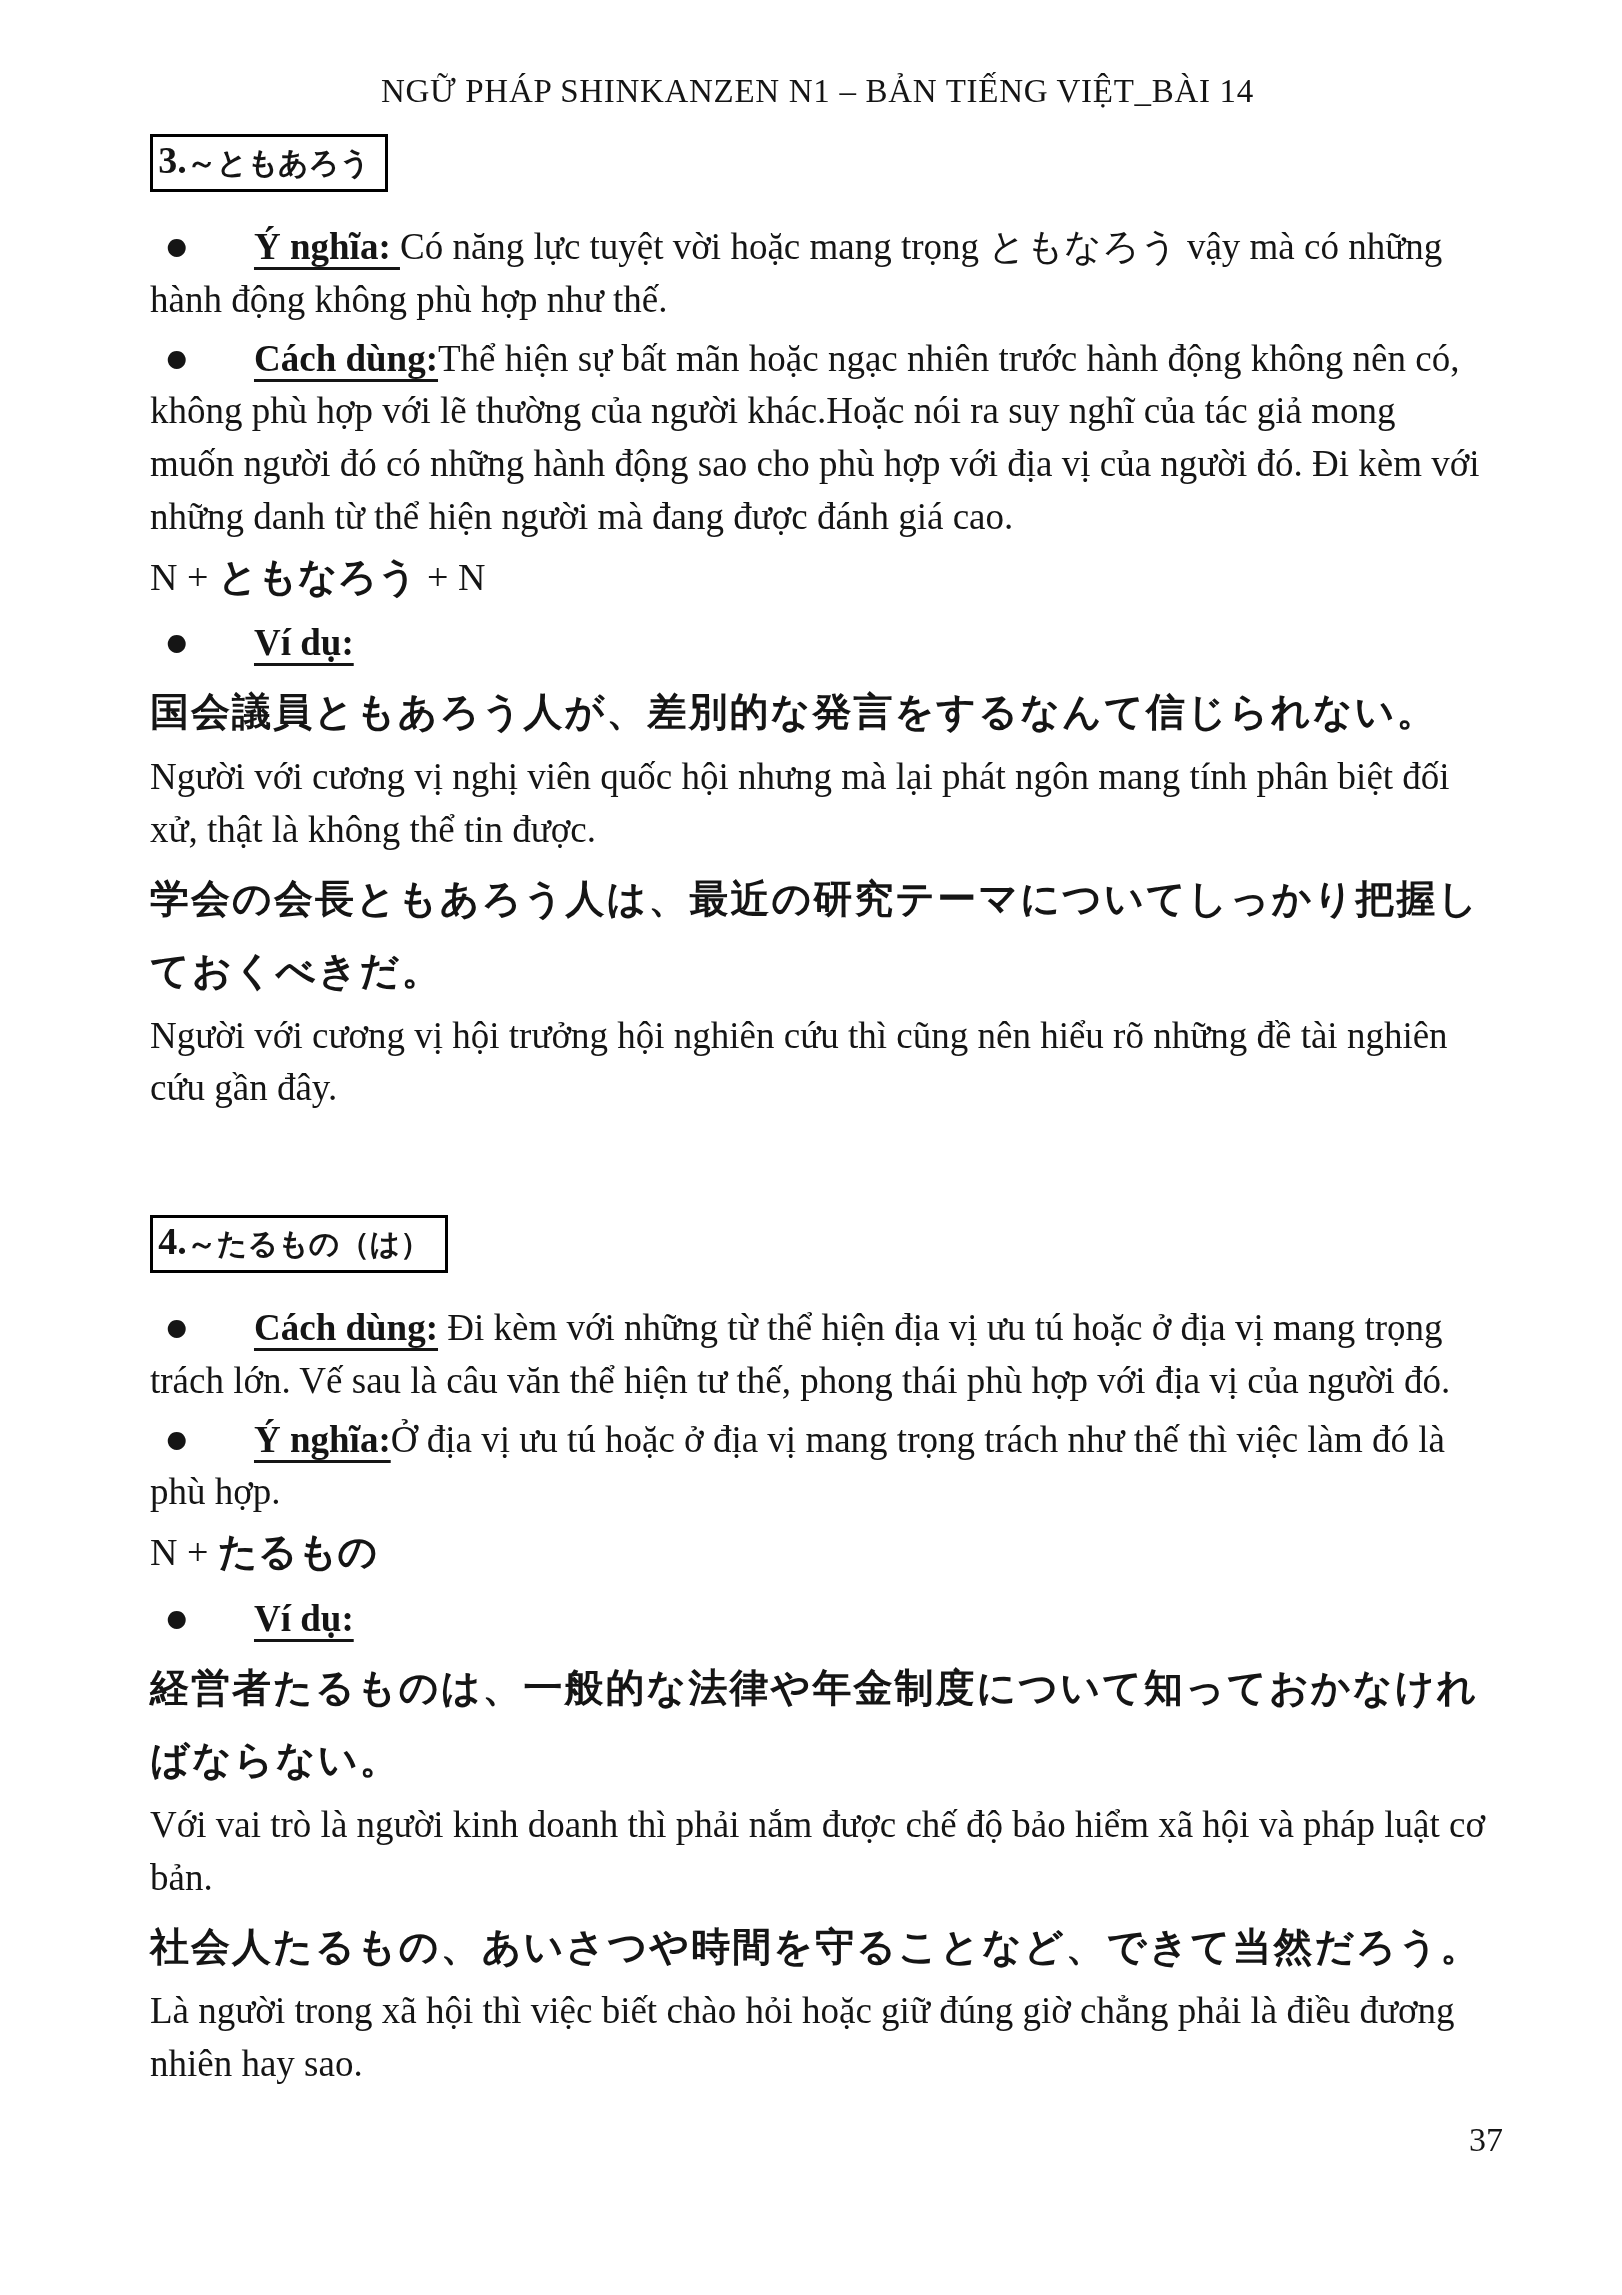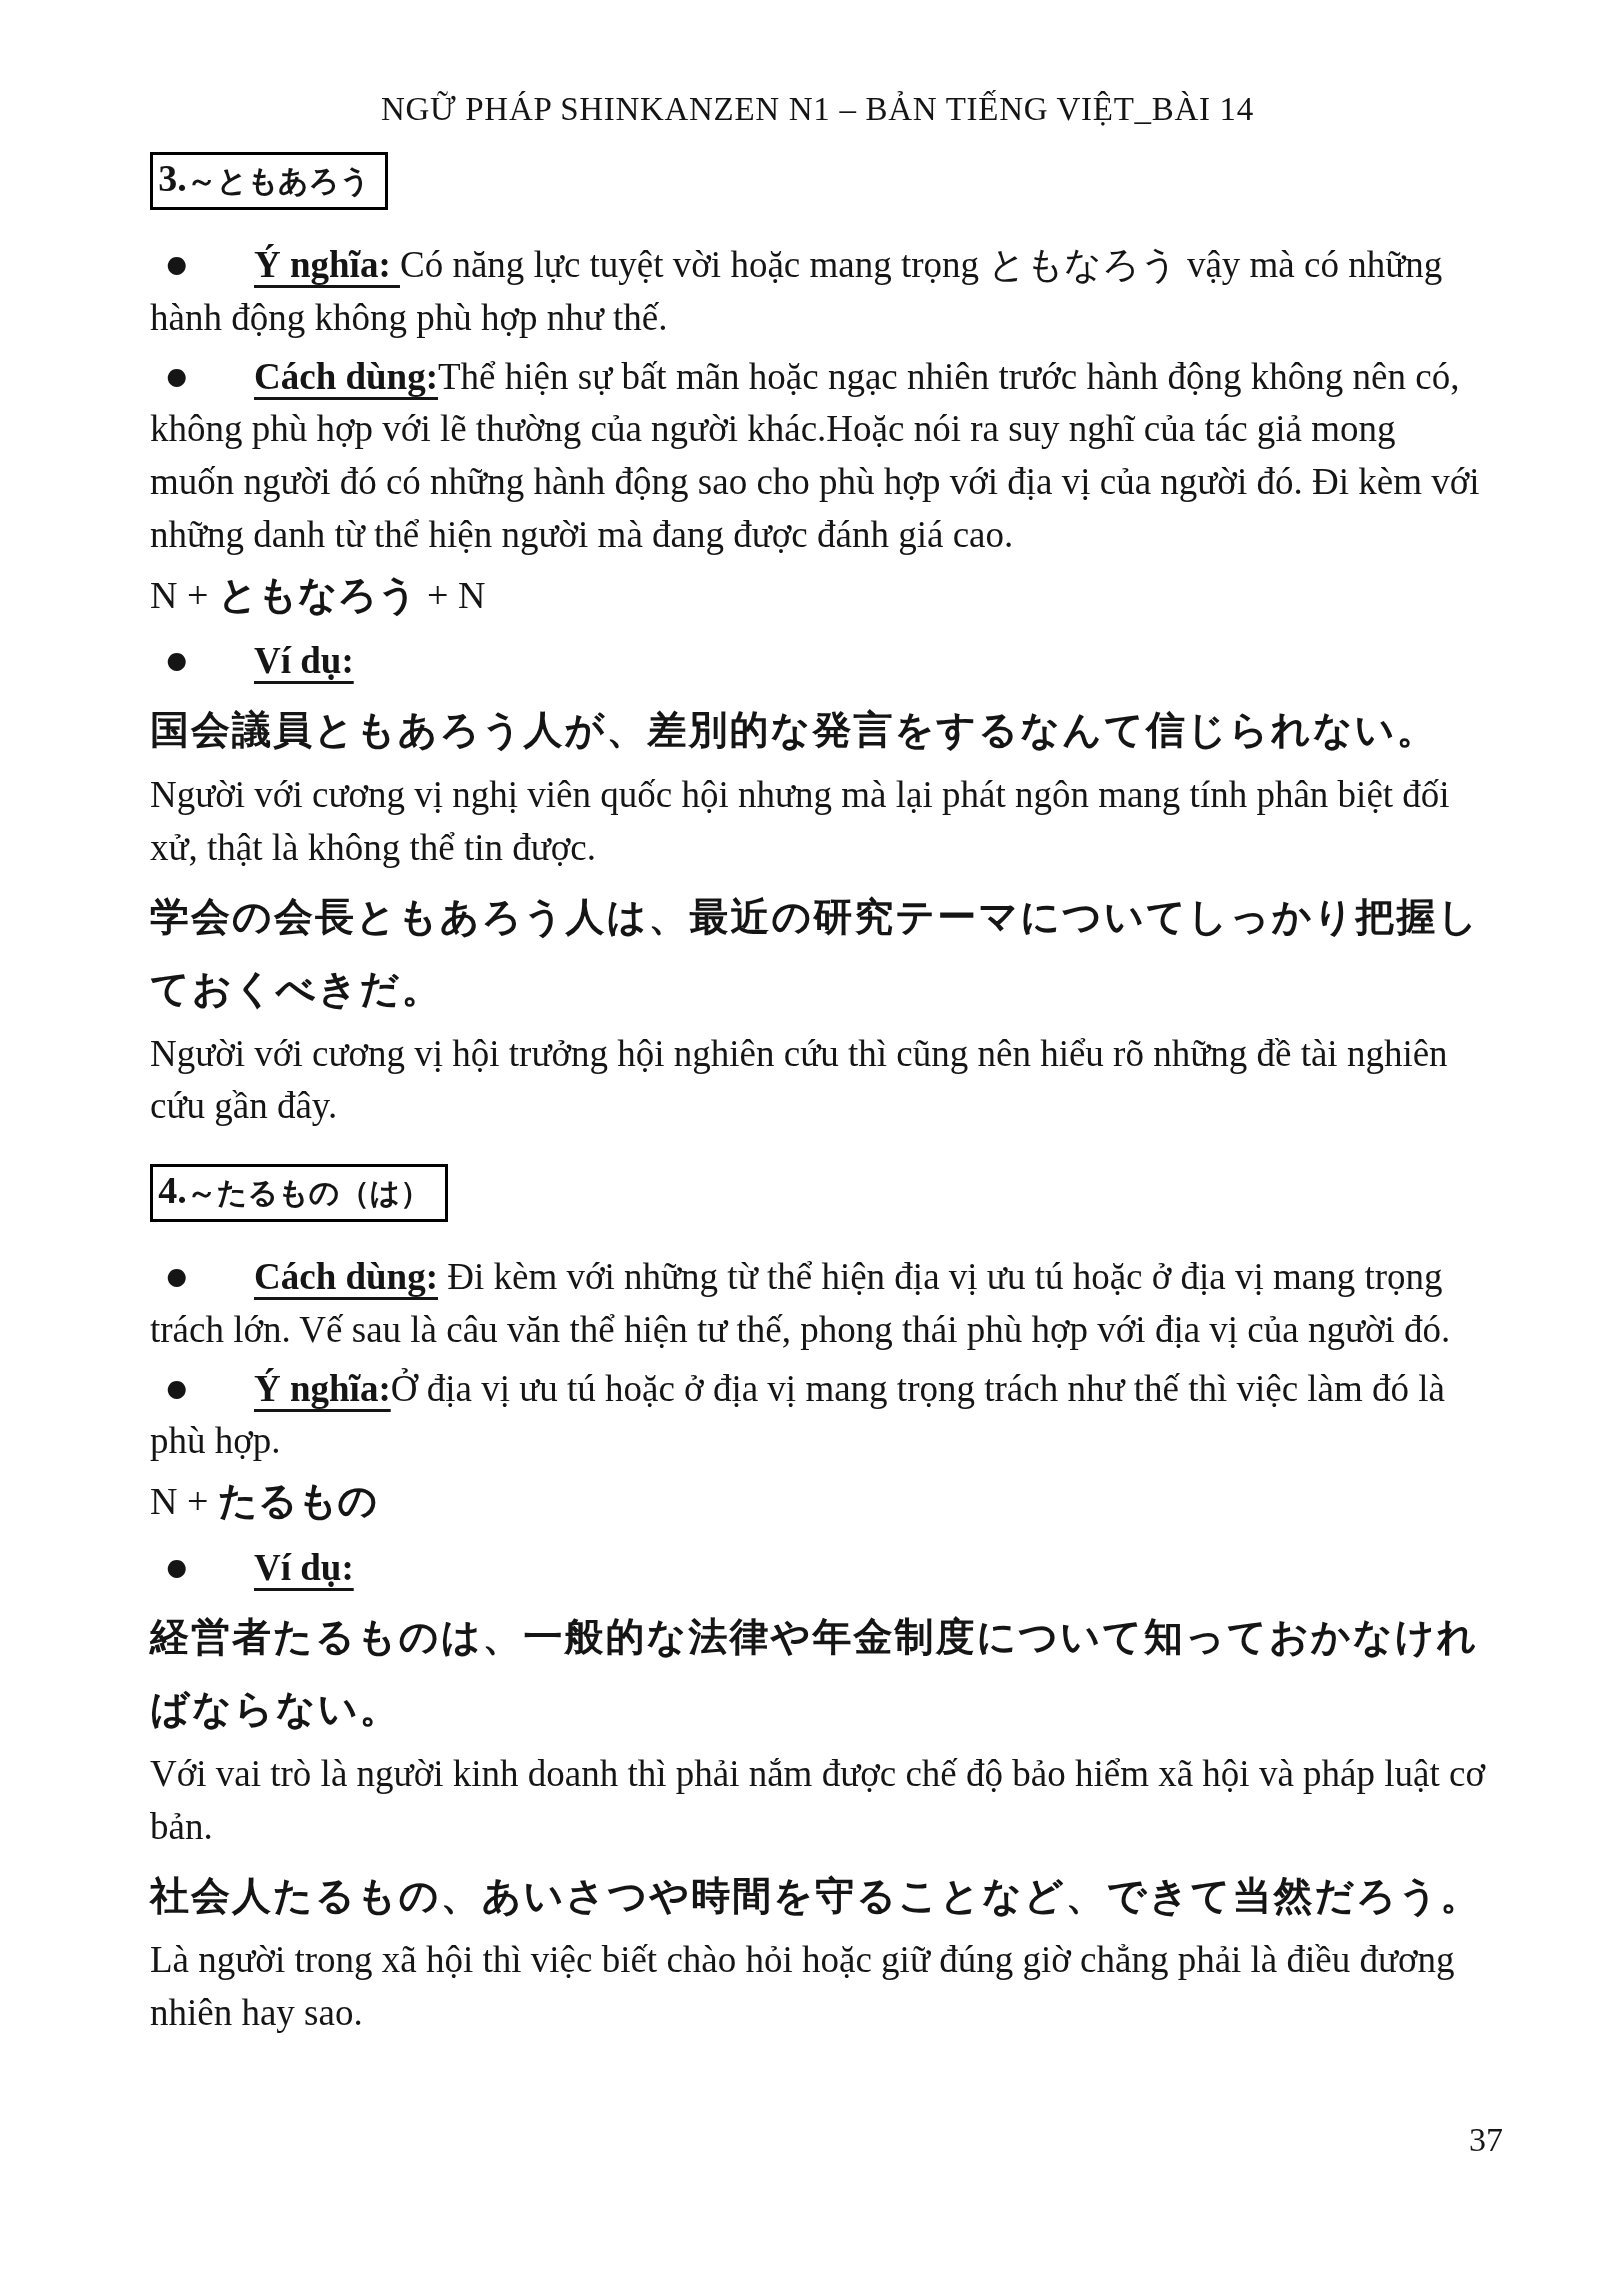--- a/index.html
+++ b/index.html
@@ -9,21 +9,21 @@
     height: 2295px;
     margin: 0 auto;
     background: #ffffff;
     color: #151515;
     font-family: "Liberation Serif", serif;
     overflow: hidden;
   }
   .content {
     position: absolute;
     left: 150px;
-    top: 91px;
+    top: 73px;
     width: 1335px;
   }
   .title {
     text-align: center;
     font-size: 33px;
     letter-spacing: 0.7px;
     margin: 0 0 23.6px 0;
     white-space: nowrap;
   }
   .headbox {
@@ -73,21 +73,21 @@
   .formula {
     font-size: 38px;
     line-height: 1.45;
     margin: 6.5px 0 9.2px 0;
   }
   .formula .jpb {
     font-family: Liberation Mono, monospace;
     font-weight: 700;
     font-size: 39px;
   }
-  .section-gap { margin-top: 31px; }
+  .section-gap { margin-top: 100px; }
   .page-number {
     position: absolute;
     left: 1469px;
     top: 2121px;
     font-size: 34px;
   }
 </style>
 </head>
 <body>
 

